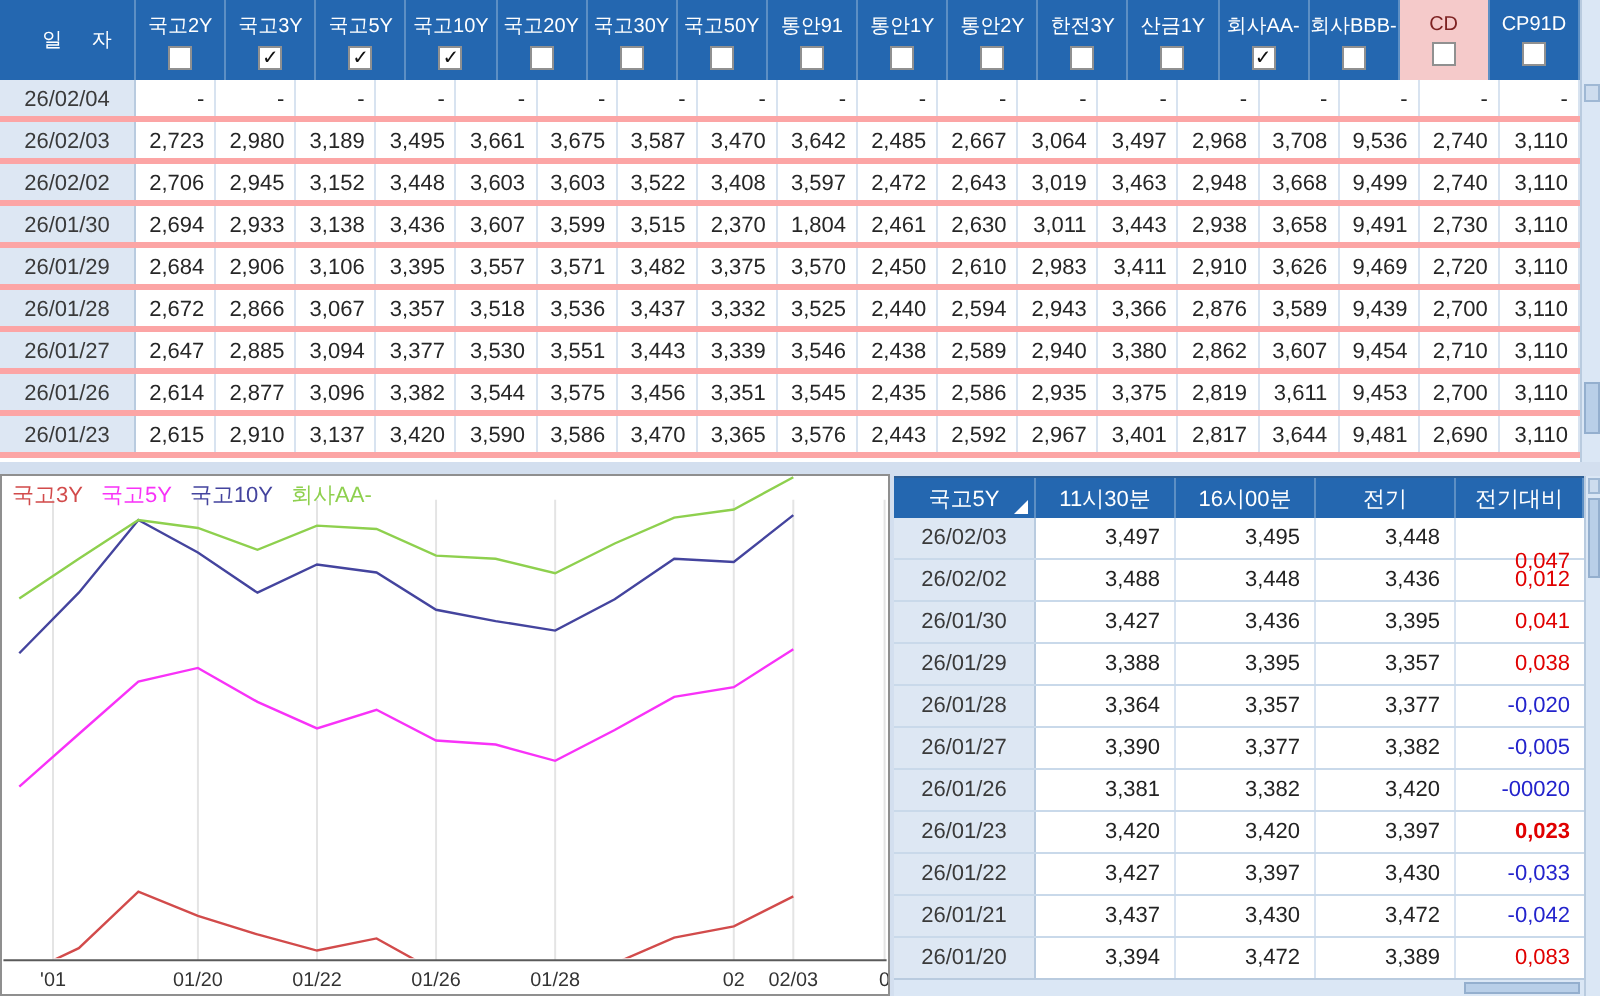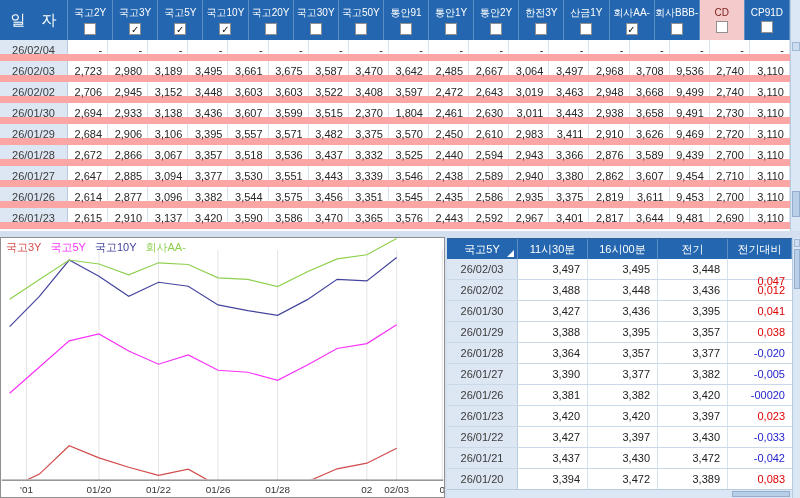--- a/index.html
+++ b/index.html
@@ -10,32 +10,32 @@
     font-family:"Liberation Sans","DejaVu Sans",sans-serif;
     font-size:11px;
     color:#2a2a2a;
   }
 
   
   #left-table { position:absolute; left:0; top:0; width:790px; height:231px; background:#fff; overflow:hidden; }
   #lt-head { display:flex; height:40px; background:#2467b0; }
   .lt-datehead {
     width:68px; flex:none; color:#fff; display:flex; align-items:center; justify-content:center;
-    letter-spacing:6px; padding-left:6px; border-right:1px solid #5d8fc4; font-size:15px;
+    letter-spacing:6px; padding-left:16px; border-right:1px solid #5d8fc4; font-size:10px;
   }
   .lt-th {
     flex:1; display:flex; flex-direction:column; align-items:center; justify-content:center;
     gap:3px; color:#fff; border-right:1px solid #5d8fc4; font-size:10px; white-space:nowrap; overflow:hidden;
   }
   .lt-th.hl { background:#f5caca; color:#7d2222; }
   .lt-cb {
     width:12px; height:12px; background:#fff; border:1px solid #909090;
     color:#111; font-size:10px; line-height:11px; text-align:center; flex:none;
   }
-  .lt-row { display:flex; height:21px; line-height:20px; background:#fff; border-bottom:7px solid #fca5a5; }
+  .lt-row { display:flex; height:21px; line-height:20px; background:#fff; border-bottom:3px solid #fca5a5; }
   .lt-date { width:68px; flex:none; background:#dde7f3; text-align:center; color:#3a3a3a; border-right:1px solid #b9cbdf; }
   .lt-cell { flex:1; text-align:right; padding-right:5px; color:#262626; border-right:1px solid #d8e3f0; }
 
   
   #lt-vscroll { position:absolute; left:790px; top:0; width:10px; height:231px; background:#dbe7f5; border-left:1px solid #b9cbdf; }
   .sb-btn { width:8px; height:9px; margin:1px auto 0; background:#cddcee; border:1px solid #9fb8d4; }
   #lt-vscroll .sb-btn.top { margin-top:42px; }
   .sb-thumb { width:8px; height:26px; margin:2px auto 0; background:#b9cfe8; border:1px solid #94afce; }
   #lt-vscroll .sb-thumb { margin-top:140px; }
 
@@ -432,21 +432,21 @@
         <div class="rt-num c1">3,381</div>
         <div class="rt-num c2">3,382</div>
         <div class="rt-num c3">3,420</div>
         <div class="rt-chg c4" style="color: rgb(35, 35, 204);">-00020</div>
       </div>
       <div class="rt-row">
         <div class="rt-date c0">26/01/23</div>
         <div class="rt-num c1">3,420</div>
         <div class="rt-num c2">3,420</div>
         <div class="rt-num c3">3,397</div>
-        <div class="rt-chg c4" style="color: rgb(224, 0, 0);">0,023</div>
+        <div class="rt-chg c4" style="color: rgb(224, 0, 0); font-weight: bold;">0,023</div>
       </div>
       <div class="rt-row">
         <div class="rt-date c0">26/01/22</div>
         <div class="rt-num c1">3,427</div>
         <div class="rt-num c2">3,397</div>
         <div class="rt-num c3">3,430</div>
         <div class="rt-chg c4" style="color: rgb(35, 35, 204);">-0,033</div>
       </div>
       <div class="rt-row">
         <div class="rt-date c0">26/01/21</div>

